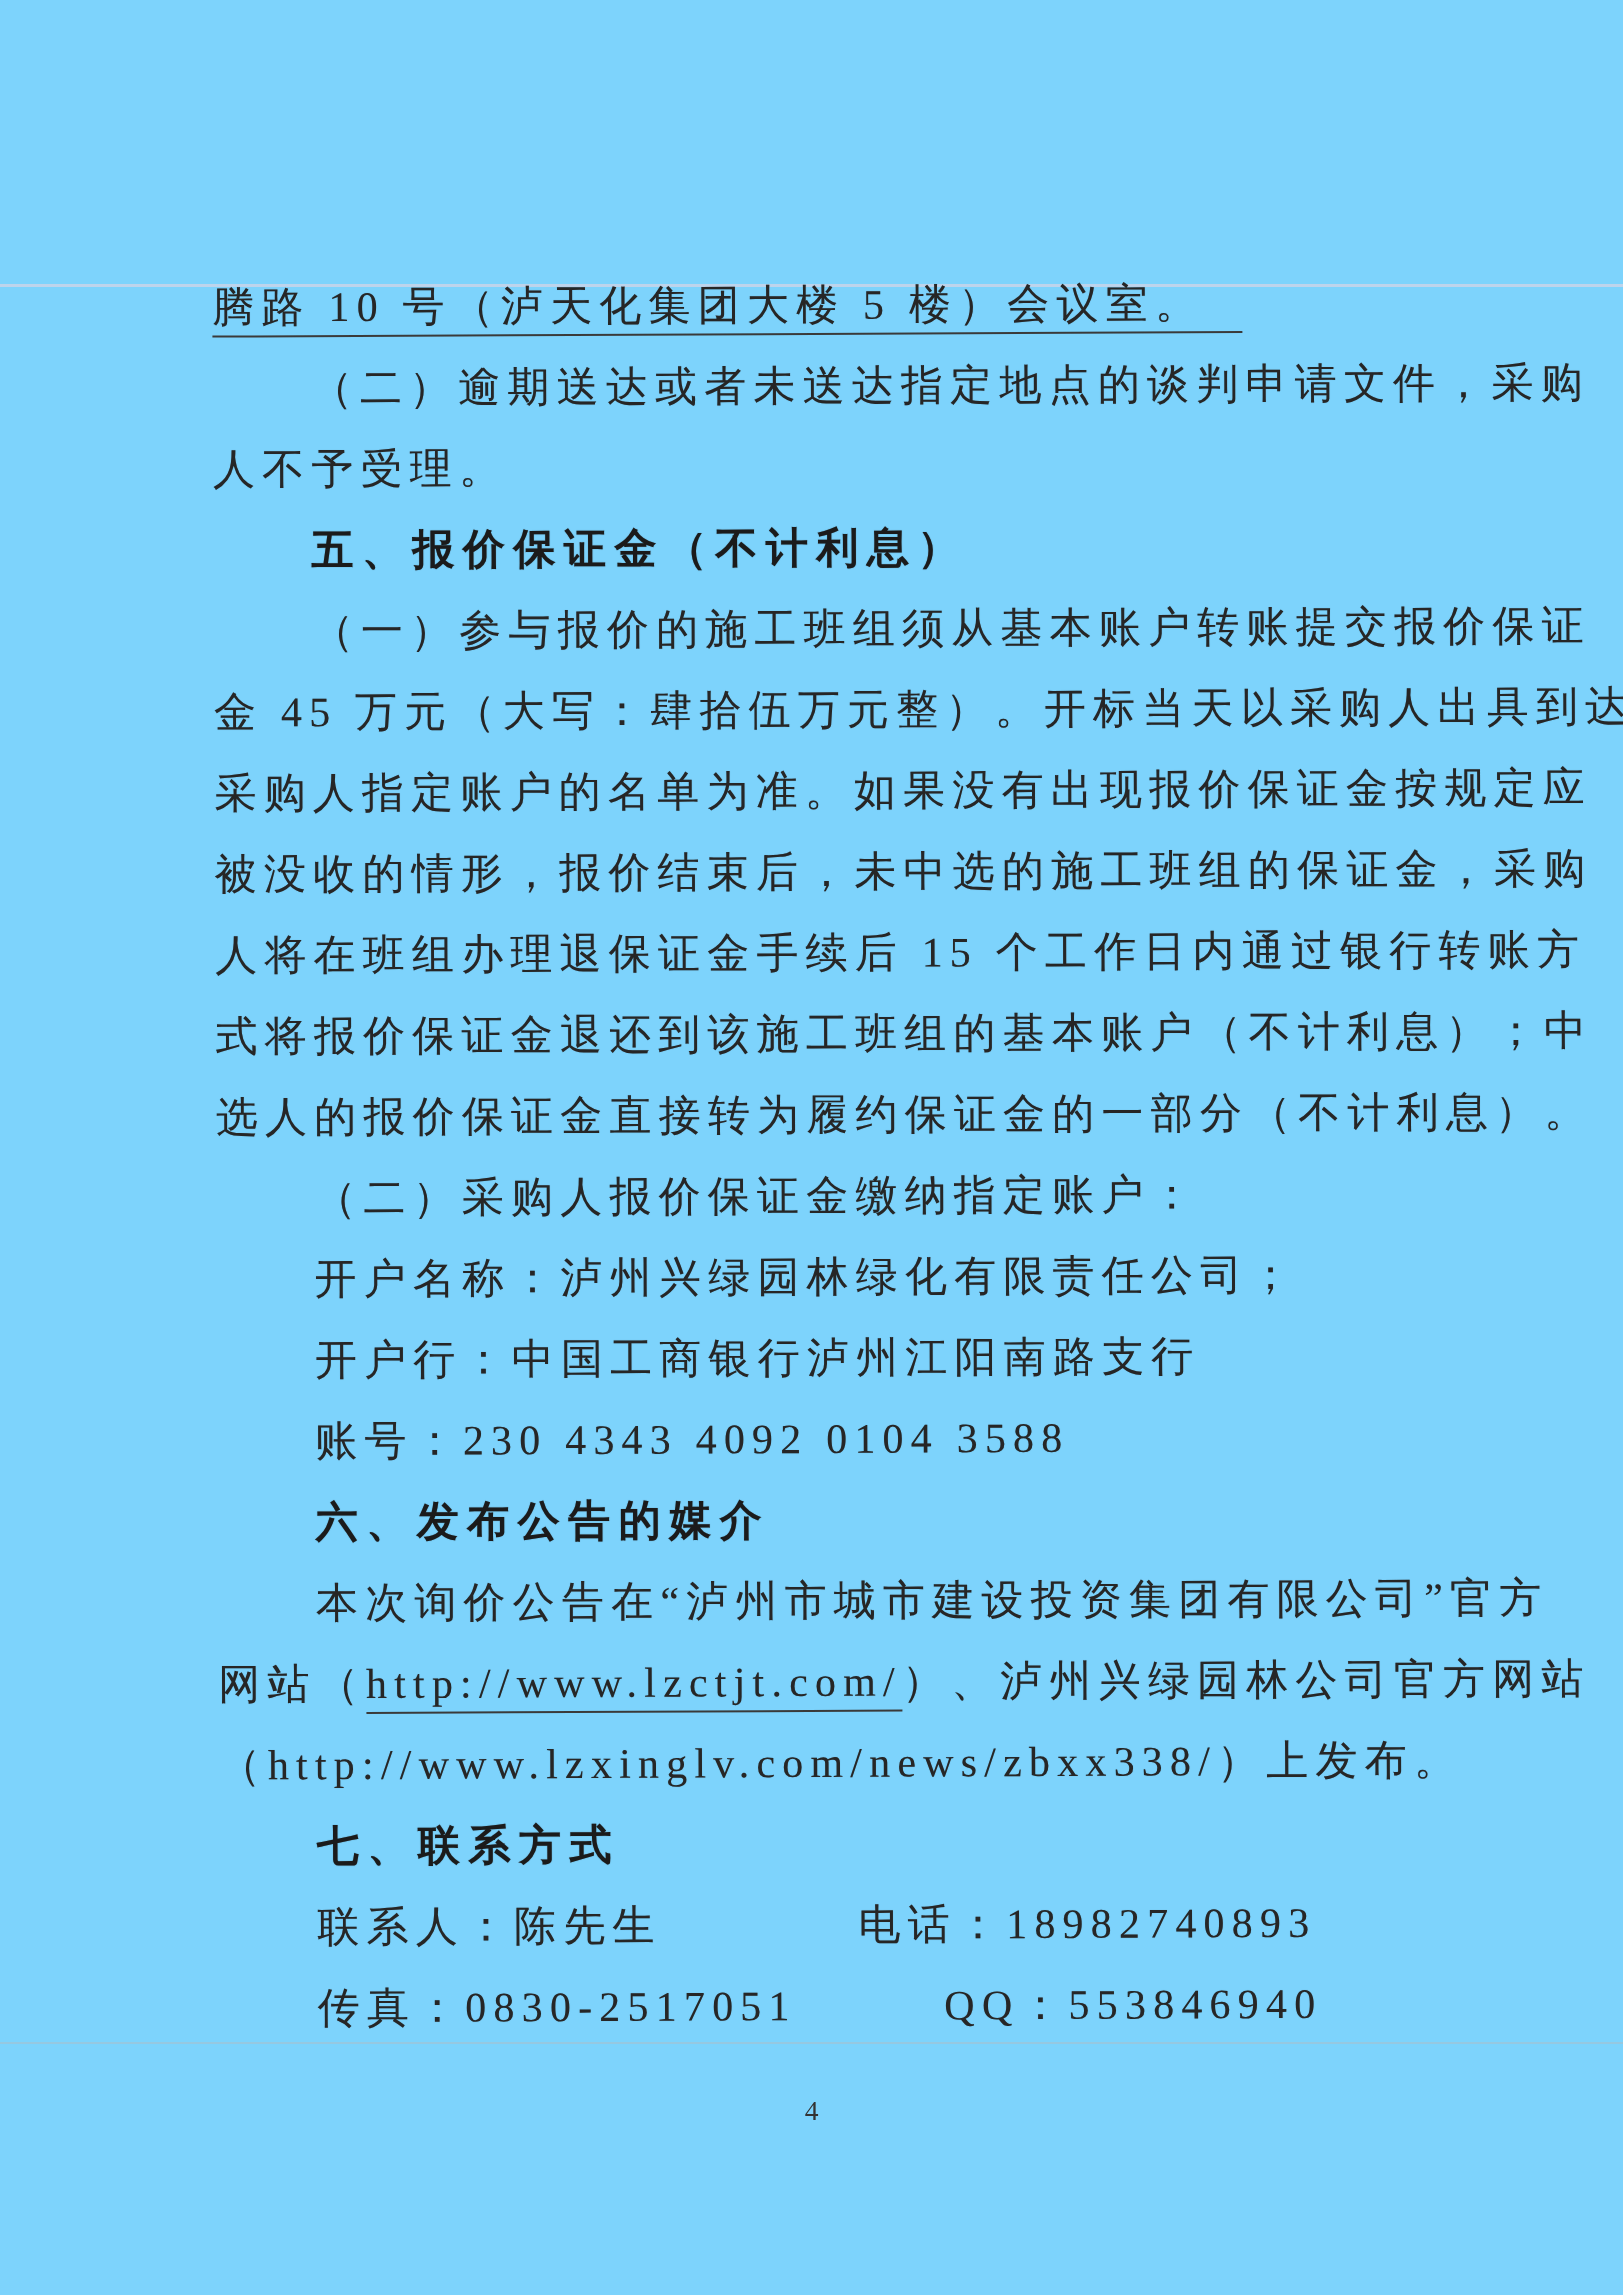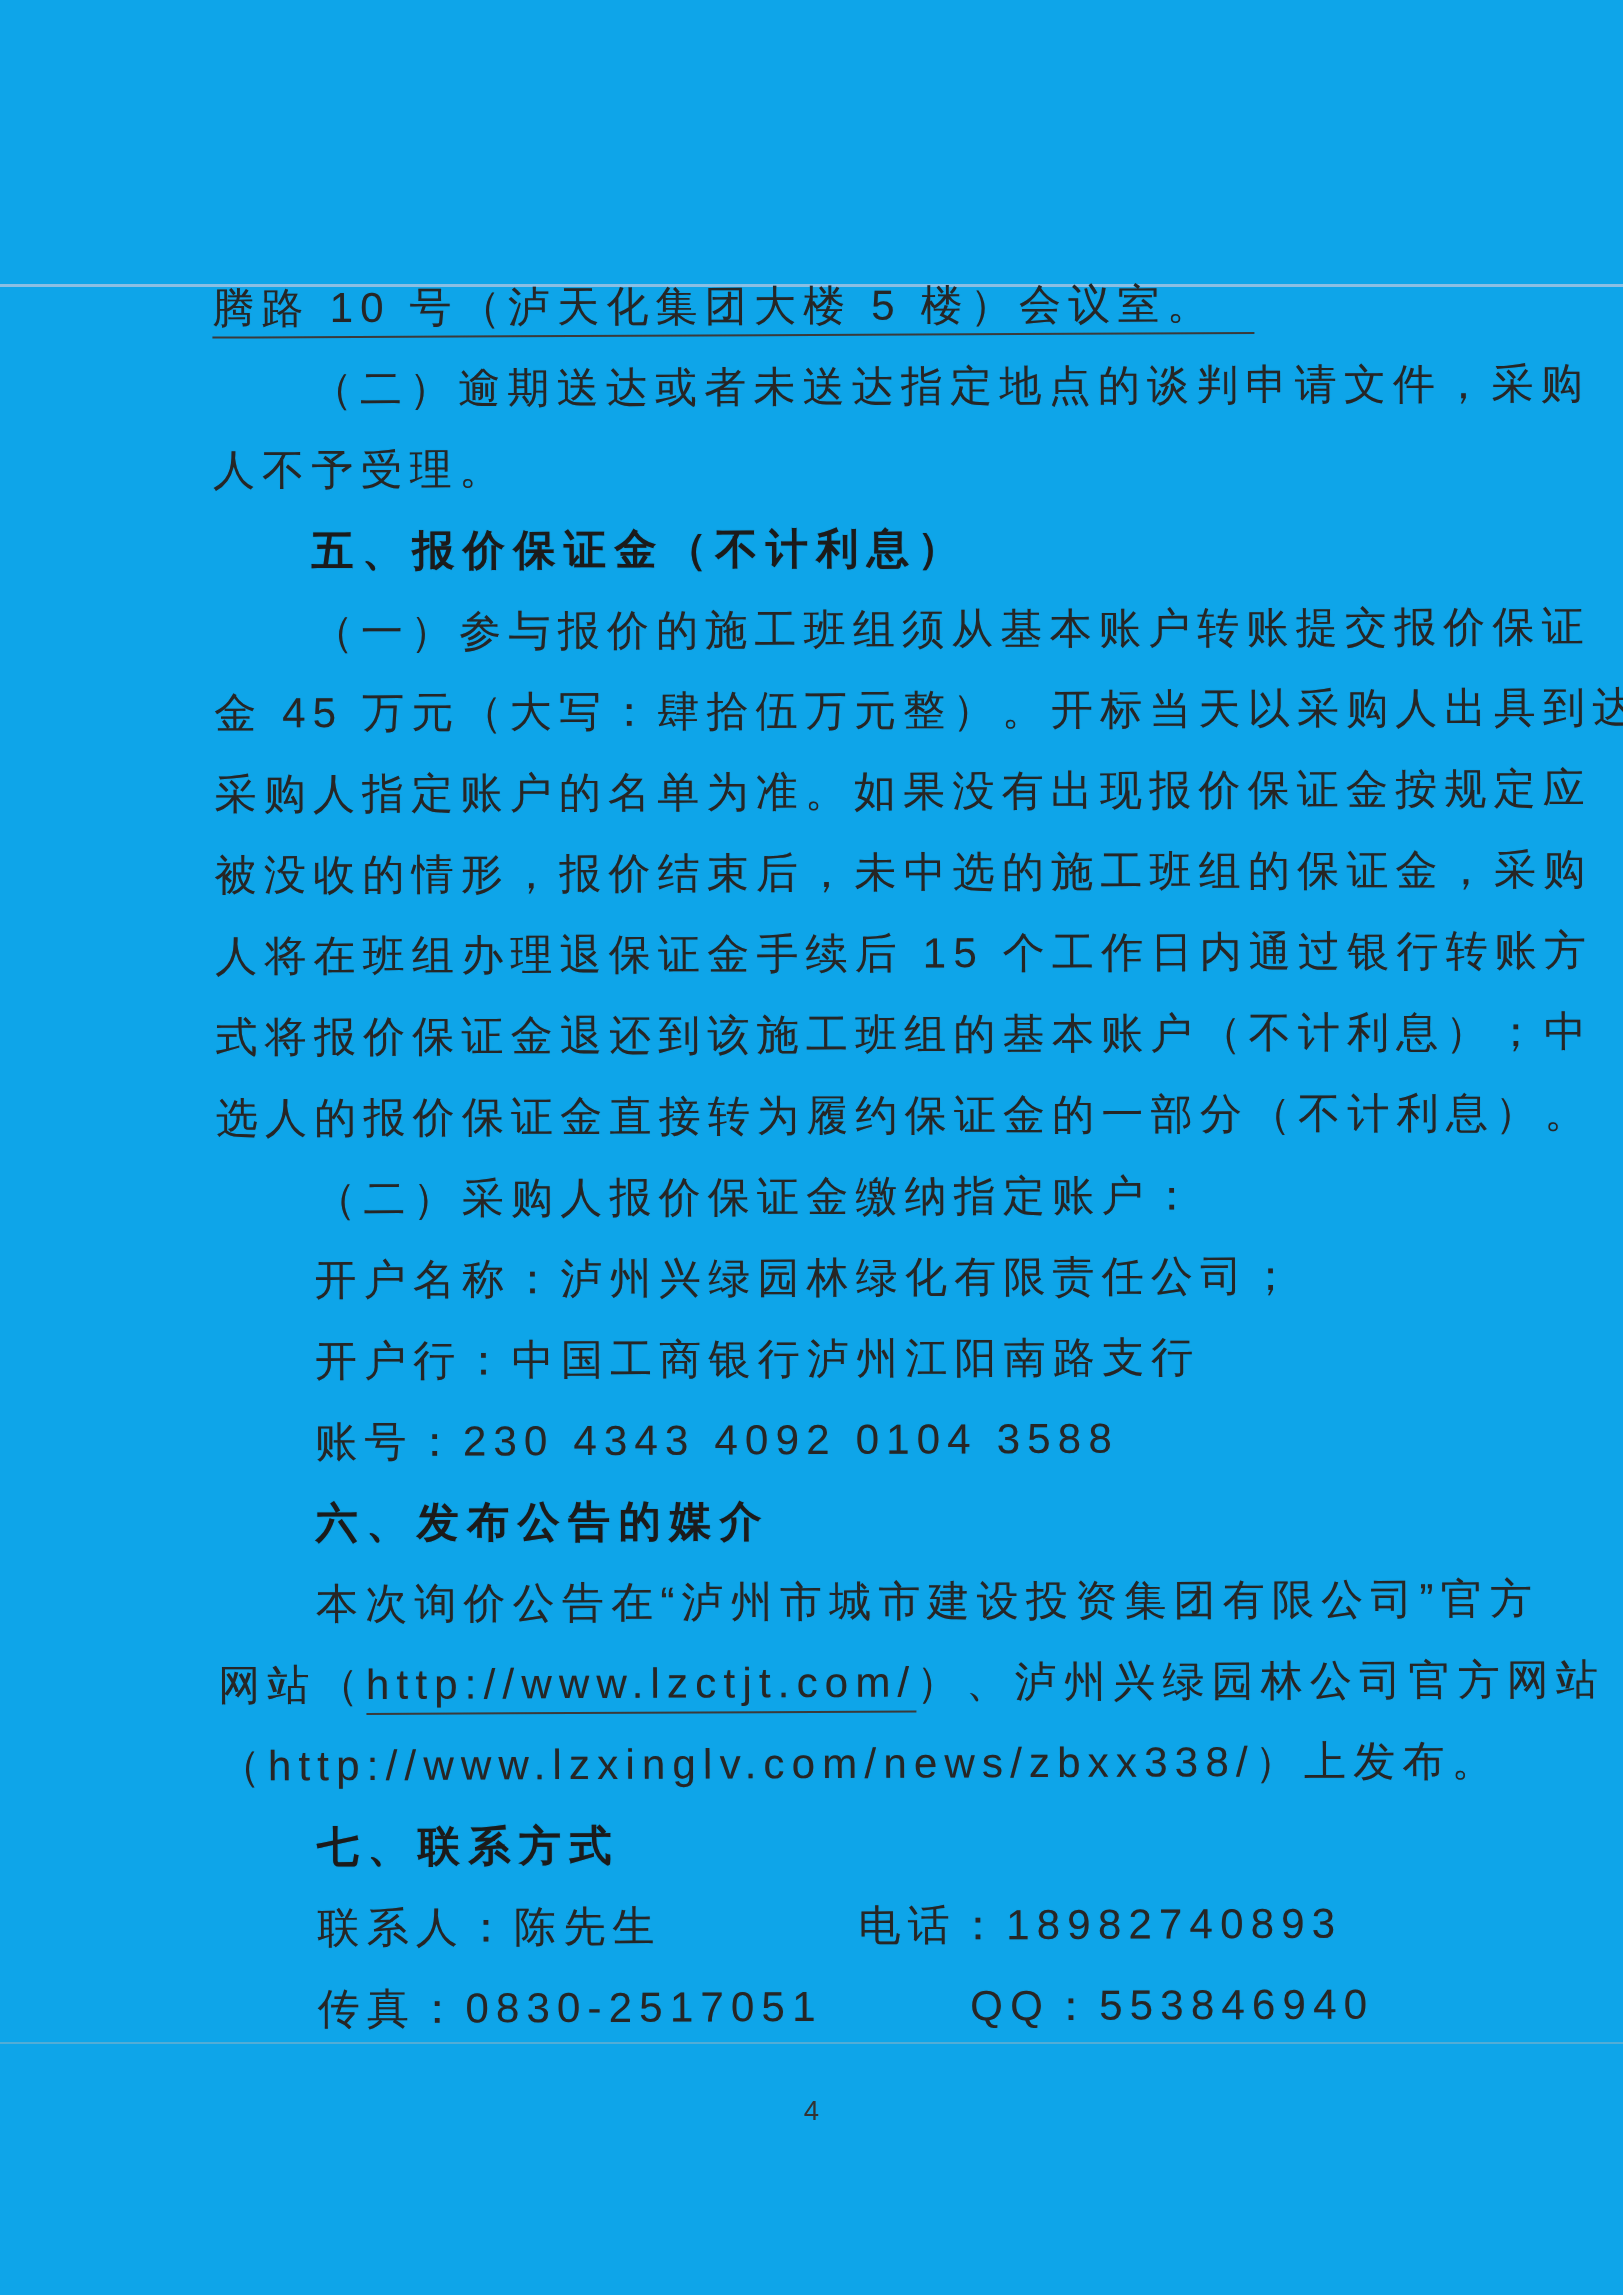--- a/index.html
+++ b/index.html
@@ -4,23 +4,23 @@
 <style>
   html, body {
     margin: 0;
     padding: 0;
     background: #e8e8e8;
   }
   .page {
     position: relative;
     width: 1623px;
     height: 2295px;
-    background: #0ea5e9;
+    background: #7dd3fc;
     overflow: hidden;
-    font-family: Liberation Sans, sans-serif;
+    font-family: Liberation Serif, serif;
   }
   
   .artifact-top {
     position: absolute;
     left: 0; top: 284px;
     width: 100%; height: 2.6px;
     background: rgba(242, 214, 222, 0.55);
   }
   .artifact-bottom {
     position: absolute;

